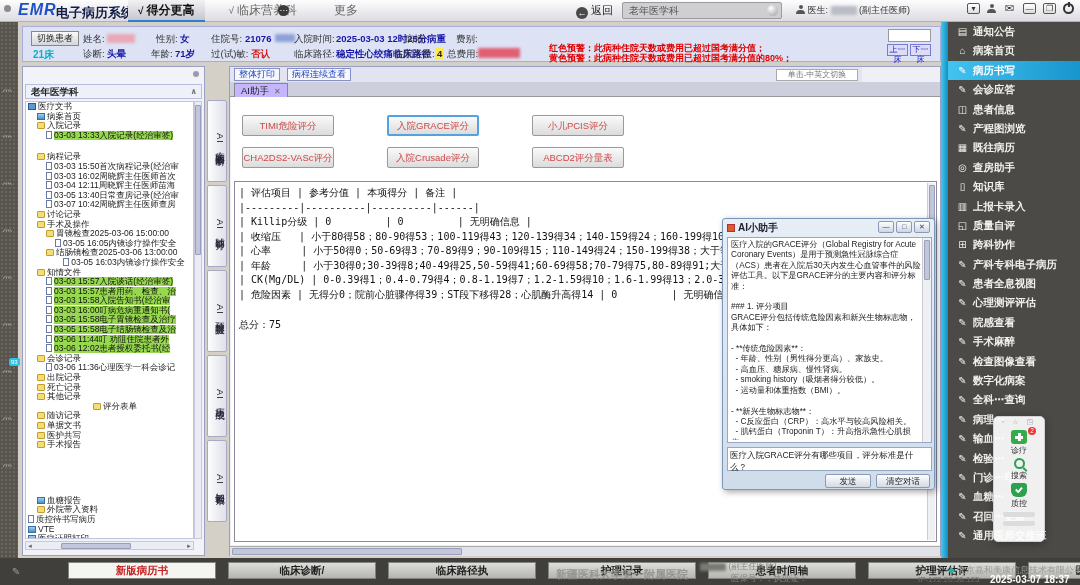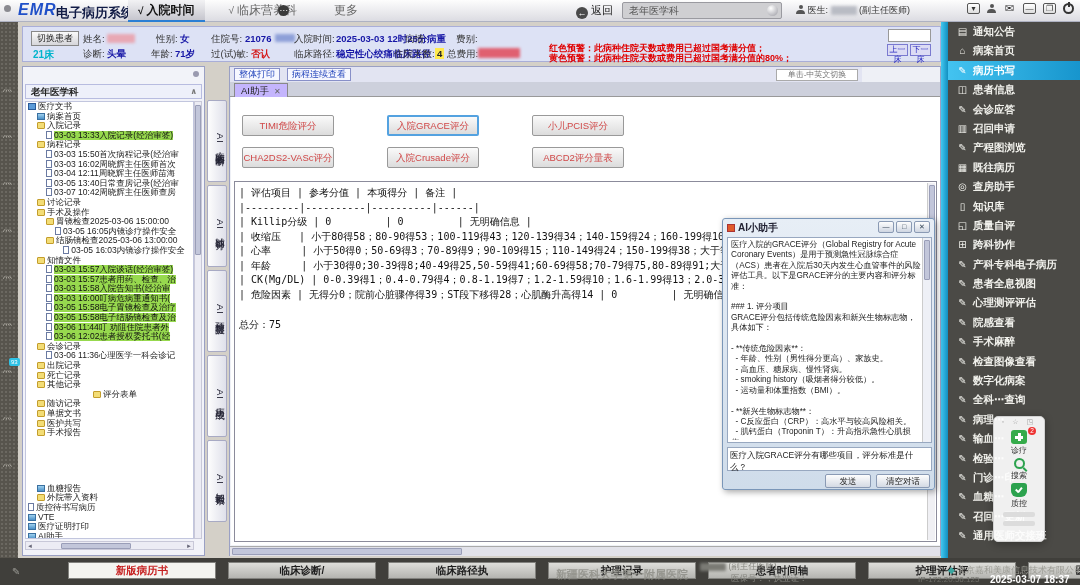--- a/index.html
+++ b/index.html
@@ -135,21 +135,21 @@
 </head>
 <body>
 
 <div id="topbar">
   <span class="abs" style="left:4px;top:5px;width:7px;height:7px;border-radius:50%;background:#8a8a90"></span>
   <span class="logo-emr">EMR</span>
   <span class="logo-title">电子病历系统</span>
   <div id="navtabs">
 
       <div class="navtab active">
-        <span class="chk">√</span><span>入院时间</span>
+        <span class="chk">√</span><span>得分更高</span>
       </div>
 
       <div class="navtab">
         <span class="chk">√</span><span>临床营养科</span>
       </div>
 
       <div class="navtab">
         <span class="chk"></span><span>更多</span>
       </div>
     </div>
@@ -233,21 +233,21 @@
       </div>
 
       <div class="trow" style="padding-left: 11px;">
         <span class="ticon folder"></span><span class="tlabel">入院记录</span>
       </div>
 
       <div class="trow" style="padding-left: 20px;">
         <span class="ticon doc"></span><span class="tlabel hl">03-03 13:33入院记录(经治审签)</span>
       </div>
 
-      <div class="trow" style="padding-left: 11px;">
+      <div class="trow" style="padding-left: 11px; margin-top: 12px;">
         <span class="ticon folder"></span><span class="tlabel">病程记录</span>
       </div>
 
       <div class="trow" style="padding-left: 20px;">
         <span class="ticon doc"></span><span class="tlabel">03-03 15:50首次病程记录(经治审</span>
       </div>
 
       <div class="trow" style="padding-left: 20px;">
         <span class="ticon doc"></span><span class="tlabel">03-03 16:02周晓辉主任医师首次</span>
       </div>
@@ -548,47 +548,47 @@
 
     <div class="sbitem">
       <span class="sbi home"></span><span>病案首页</span>
     </div>
 
     <div class="sbitem active">
       <span class="sbi edit"></span><span>病历书写</span>
     </div>
 
     <div class="sbitem">
+      <span class="sbi pen"></span><span>会诊应答</span>
+    </div>
+
+    <div class="sbitem">
       <span class="sbi card"></span><span>患者信息</span>
     </div>
 
-    <div class="sbitem">
-      <span class="sbi pen"></span><span>会诊应答</span>
-    </div>
-
-    <div class="sbitem">
-      <span class="sbi list"></span><span>召回申请</span>
-    </div>
 
     <div class="sbitem">
       <span class="sbi pen"></span><span>产程图浏览</span>
     </div>
 
     <div class="sbitem">
       <span class="sbi history"></span><span>既往病历</span>
     </div>
 
     <div class="sbitem">
       <span class="sbi rounds"></span><span>查房助手</span>
     </div>
 
     <div class="sbitem">
       <span class="sbi book"></span><span>知识库</span>
     </div>
 
+    <div class="sbitem">
+      <span class="sbi list"></span><span>上报卡录入</span>
+    </div>
 
     <div class="sbitem">
       <span class="sbi screen"></span><span>质量自评</span>
     </div>
 
     <div class="sbitem">
       <span class="sbi collab"></span><span>跨科协作</span>
     </div>
 
     <div class="sbitem">

